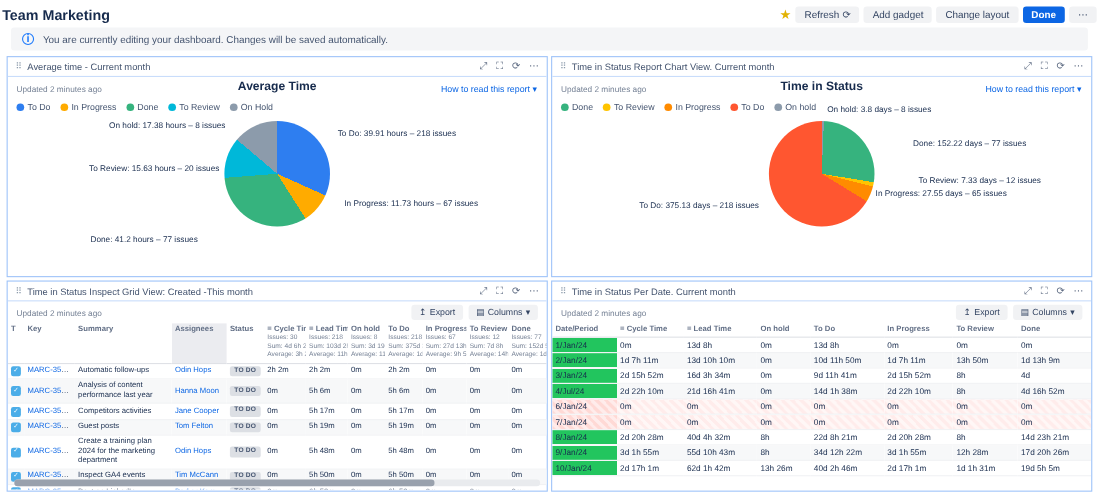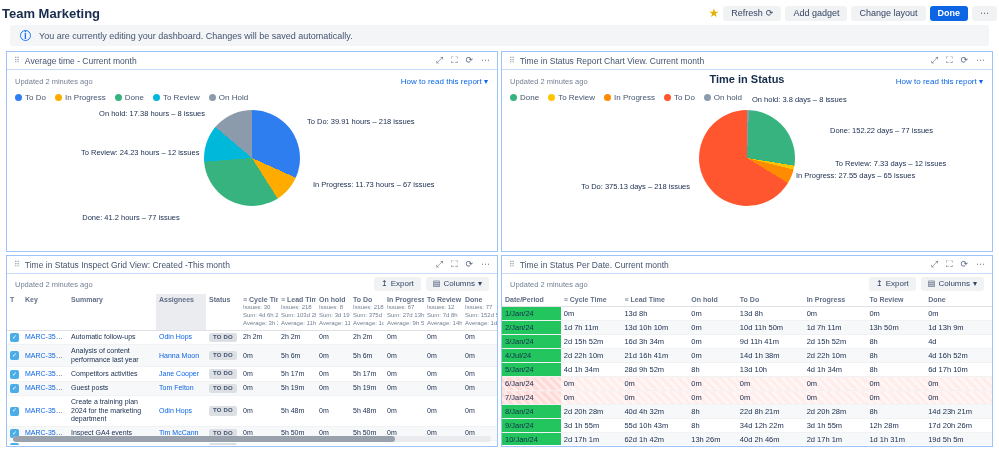--- a/index.html
+++ b/index.html
@@ -106,20 +106,21 @@
       <span class="g-title">Average time - Current month</span>
       <span class="g-icons">
         <span>⤢</span>
         <span>⛶</span>
         <span>⟳</span>
         <span>⋯</span>
       </span>
     </div>
     <div class="g-body">
       <span class="updated">Updated 2 minutes ago</span>
+      <div class="chart-title">Average Time</div>
       <span class="help-link">
         <span>How to read this report</span>
         <span>▾</span>
       </span>
       <div class="legend">
         <span class="legend-item">
             <span class="dot" style="background: rgb(46, 126, 240);"></span>
             <span>To Do</span>
           </span>
         <span class="legend-item">
@@ -136,21 +137,21 @@
           </span>
         <span class="legend-item">
             <span class="dot" style="background: rgb(140, 155, 171);"></span>
             <span>On Hold</span>
           </span>
       </div>
       <div class="pie" style="background: conic-gradient(rgb(46, 126, 240) 0deg, rgb(46, 126, 240) 114.2deg, rgb(255, 171, 0) 114.2deg, rgb(255, 171, 0) 147.7deg, rgb(54, 179, 126) 147.7deg, rgb(54, 179, 126) 265.6deg, rgb(0, 184, 217) 265.6deg, rgb(0, 184, 217) 310.3deg, rgb(140, 155, 171) 310.3deg, rgb(140, 155, 171) 360deg);"></div>
       <div class="callout co0">To Do: 39.91 hours – 218 issues</div>
       <div class="callout co1">In Progress: 11.73 hours – 67 issues</div>
       <div class="callout co2">Done: 41.2 hours – 77 issues</div>
-      <div class="callout co3">To Review: 24.23 hours – 12 issues</div>
+      <div class="callout co3">To Review: 15.63 hours – 20 issues</div>
       <div class="callout co4">On hold: 17.38 hours – 8 issues</div>
     </div>
   </section>
 
   <section class="gadget g2">
     <div class="g-header">
       <span class="drag-icon">⠿</span>
       <span class="g-title">Time in Status Report Chart View. Current month</span>
       <span class="g-icons">
         <span>⤢</span>
@@ -505,30 +506,20 @@
             <tr>
               <td class="date">4/Jul/24</td>
               <td>2d 22h 10m</td>
               <td>21d 16h 41m</td>
               <td>0m</td>
               <td>14d 1h 38m</td>
               <td>2d 22h 10m</td>
               <td>8h</td>
               <td>4d 16h 52m</td>
             </tr>
-            <tr>
-              <td class="date">5/Jan/24</td>
-              <td>4d 1h 34m</td>
-              <td>28d 9h 52m</td>
-              <td>8h</td>
-              <td>13d 10h</td>
-              <td>4d 1h 34m</td>
-              <td>8h</td>
-              <td>6d 17h 10m</td>
-            </tr>
             <tr class="weekend">
               <td class="date">6/Jan/24</td>
               <td>0m</td>
               <td>0m</td>
               <td>0m</td>
               <td>0m</td>
               <td>0m</td>
               <td>0m</td>
               <td>0m</td>
             </tr>

